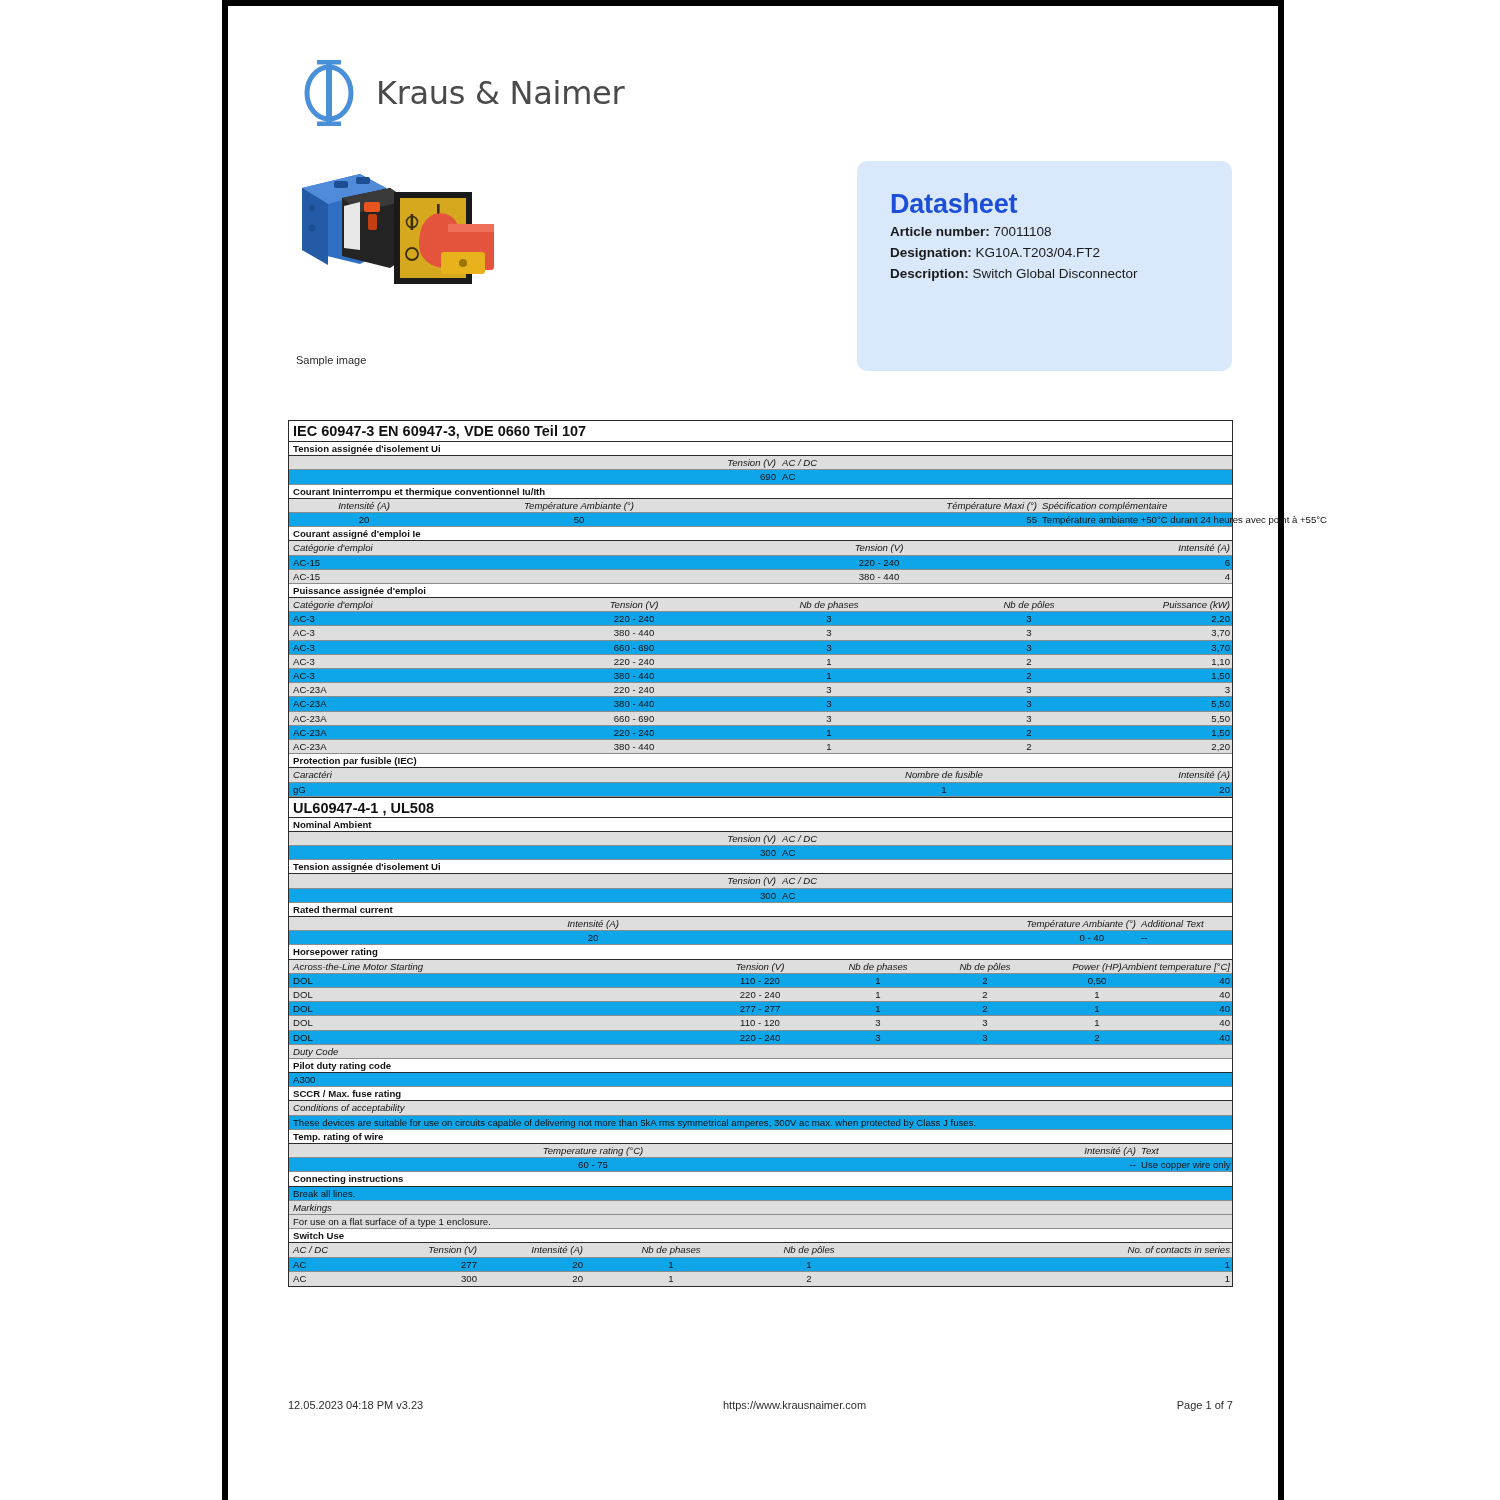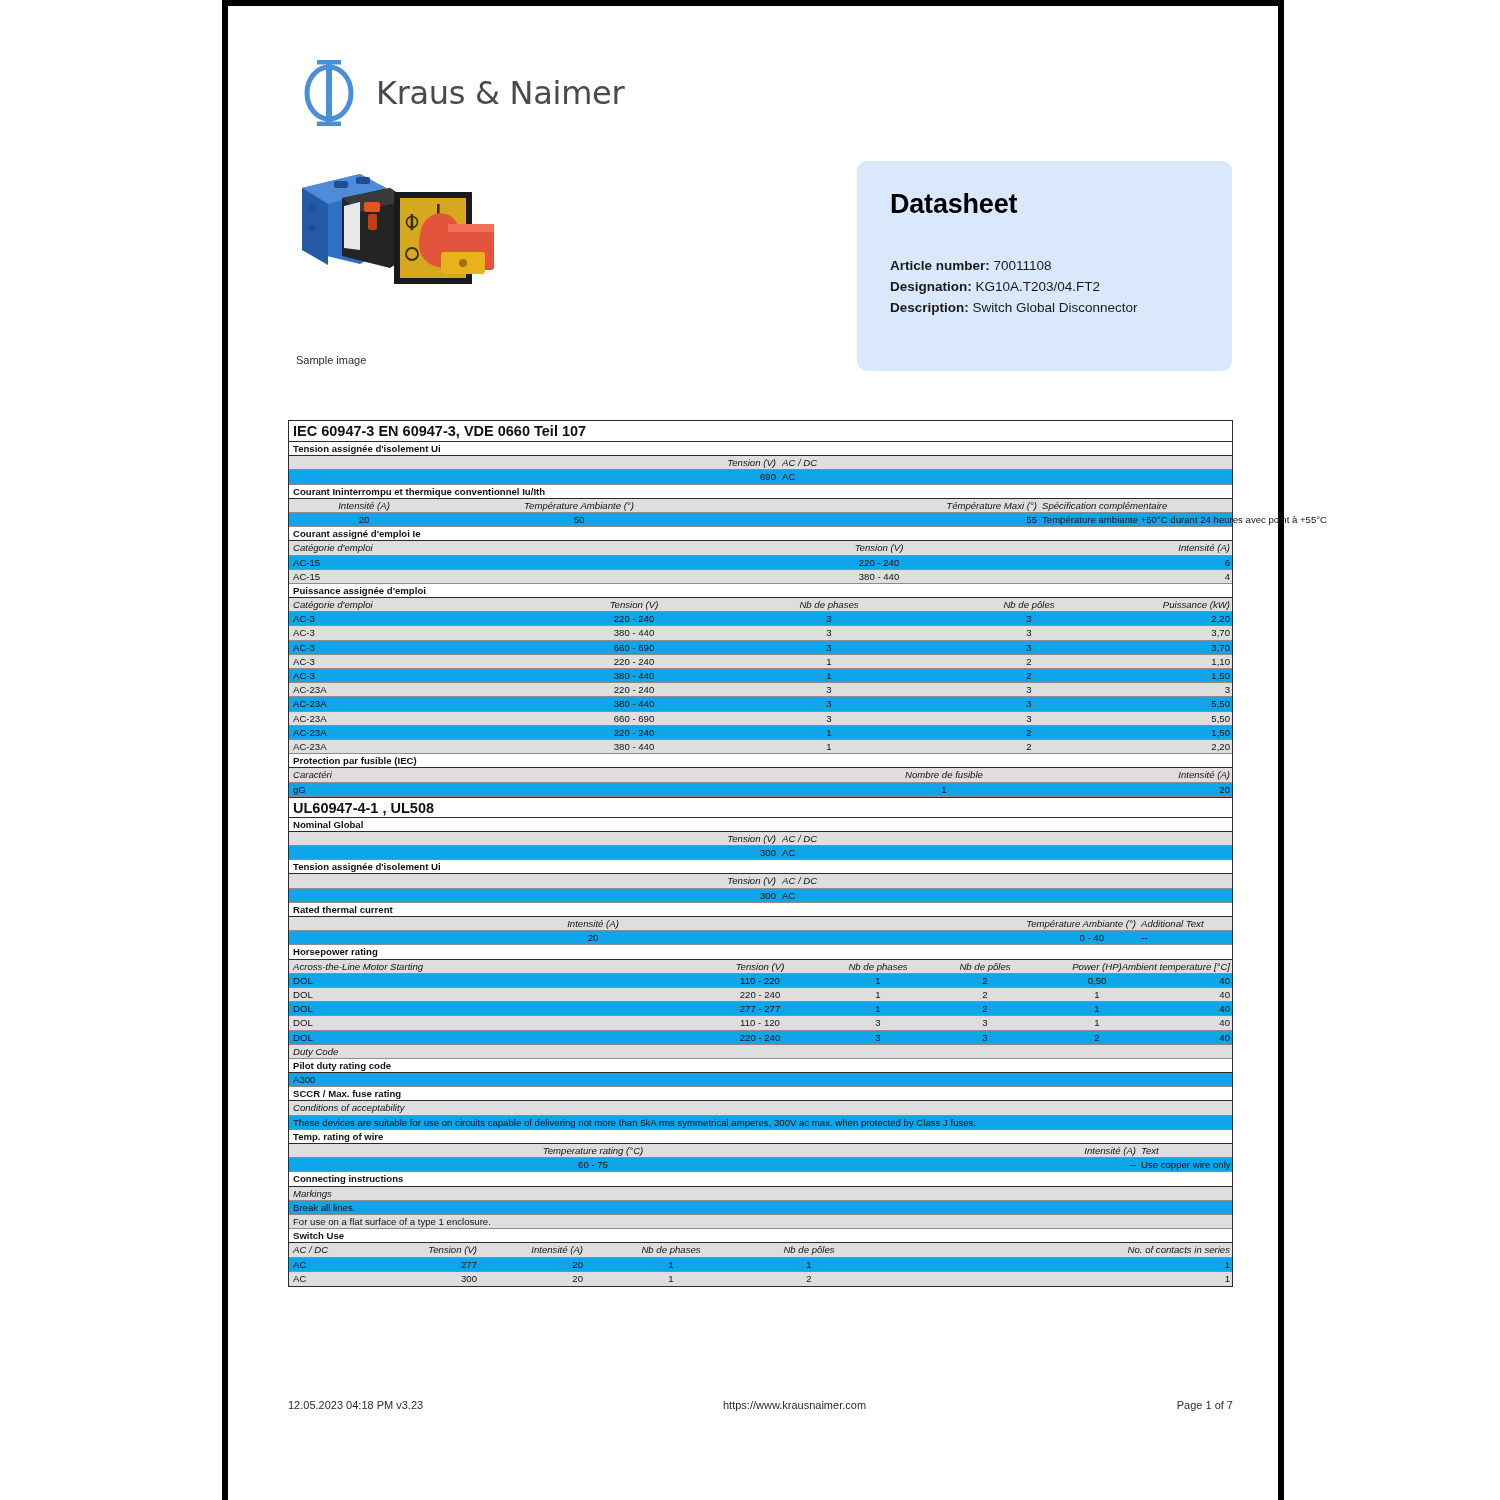--- a/index.html
+++ b/index.html
@@ -60,23 +60,23 @@
   
   .ds-card {
     position: absolute;
     left: 629px; top: 155px;
     width: 375px; height: 210px;
     background: #d9e8fa;
     border-radius: 10px;
     padding: 28px 0 0 33px;
   }
   .ds-title {
-    font-size: 27px; font-weight: bold; color: #000000;
+    font-size: 27px; font-weight: bold; color: #1d4ed8;
     letter-spacing: -0.2px;
-    margin-bottom: 36px;
+    margin-bottom: 2px;
   }
   .ds-line { font-size: 13.5px; color: #1a1a1a; line-height: 1.54; }
   .ds-line b { font-weight: bold; }
 
   
   .spec {
     position: absolute;
     left: 60px; top: 414px;
     width: 945px;
     border: 1.6px solid #2b2b2b;
@@ -340,21 +340,21 @@
           <div class="c l pad-l" style="left:0;width:300px;">gG</div>
           <div class="c ctr" style="left:535px;width:240px;">1</div>
           <div class="c r pad-r" style="left:745px;width:200px;">20</div>
         </div>
 
         <div class="row big">
           <div class="c l pad-l" style="left:0;right:0;">UL60947-4-1 , UL508</div>
         </div>
 
         <div class="row hdr">
-          <div class="c l pad-l" style="left:0;right:0;">Nominal Global</div>
+          <div class="c l pad-l" style="left:0;right:0;">Nominal Ambient</div>
         </div>
         <div class="row colhdr">
           <div class="c r" style="left:0;width:487px;">Tension (V)</div>
           <div class="c l" style="left:493px;width:200px;">AC / DC</div>
         </div>
         <div class="row std">
           <div class="c r" style="left:0;width:487px;">300</div>
           <div class="c l" style="left:493px;width:200px;">AC</div>
         </div>
 
@@ -467,25 +467,25 @@
         </div>
         <div class="row std">
           <div class="c ctr" style="left:0;width:608px;">60 - 75</div>
           <div class="c r" style="left:610px;width:237px;">--</div>
           <div class="c l" style="left:852px;width:250px;">Use copper wire only</div>
         </div>
 
         <div class="row hdr">
           <div class="c l pad-l" style="left:0;right:0;">Connecting instructions</div>
         </div>
+        <div class="row std">
+          <div class="c l pad-l" style="left:0;right:0;">Break all lines.</div>
+        </div>
         <div class="row colhdr">
           <div class="c l pad-l" style="left:0;right:0;">Markings</div>
-        </div>
-        <div class="row std">
-          <div class="c l pad-l" style="left:0;right:0;">Break all lines.</div>
         </div>
         <div class="row alt">
           <div class="c l pad-l" style="left:0;right:0;">For use on a flat surface of a type 1 enclosure.</div>
         </div>
 
         <div class="row hdr">
           <div class="c l pad-l" style="left:0;right:0;">Switch Use</div>
         </div>
         <div class="row colhdr">
           <div class="c l pad-l" style="left:0;width:110px;">AC / DC</div>

